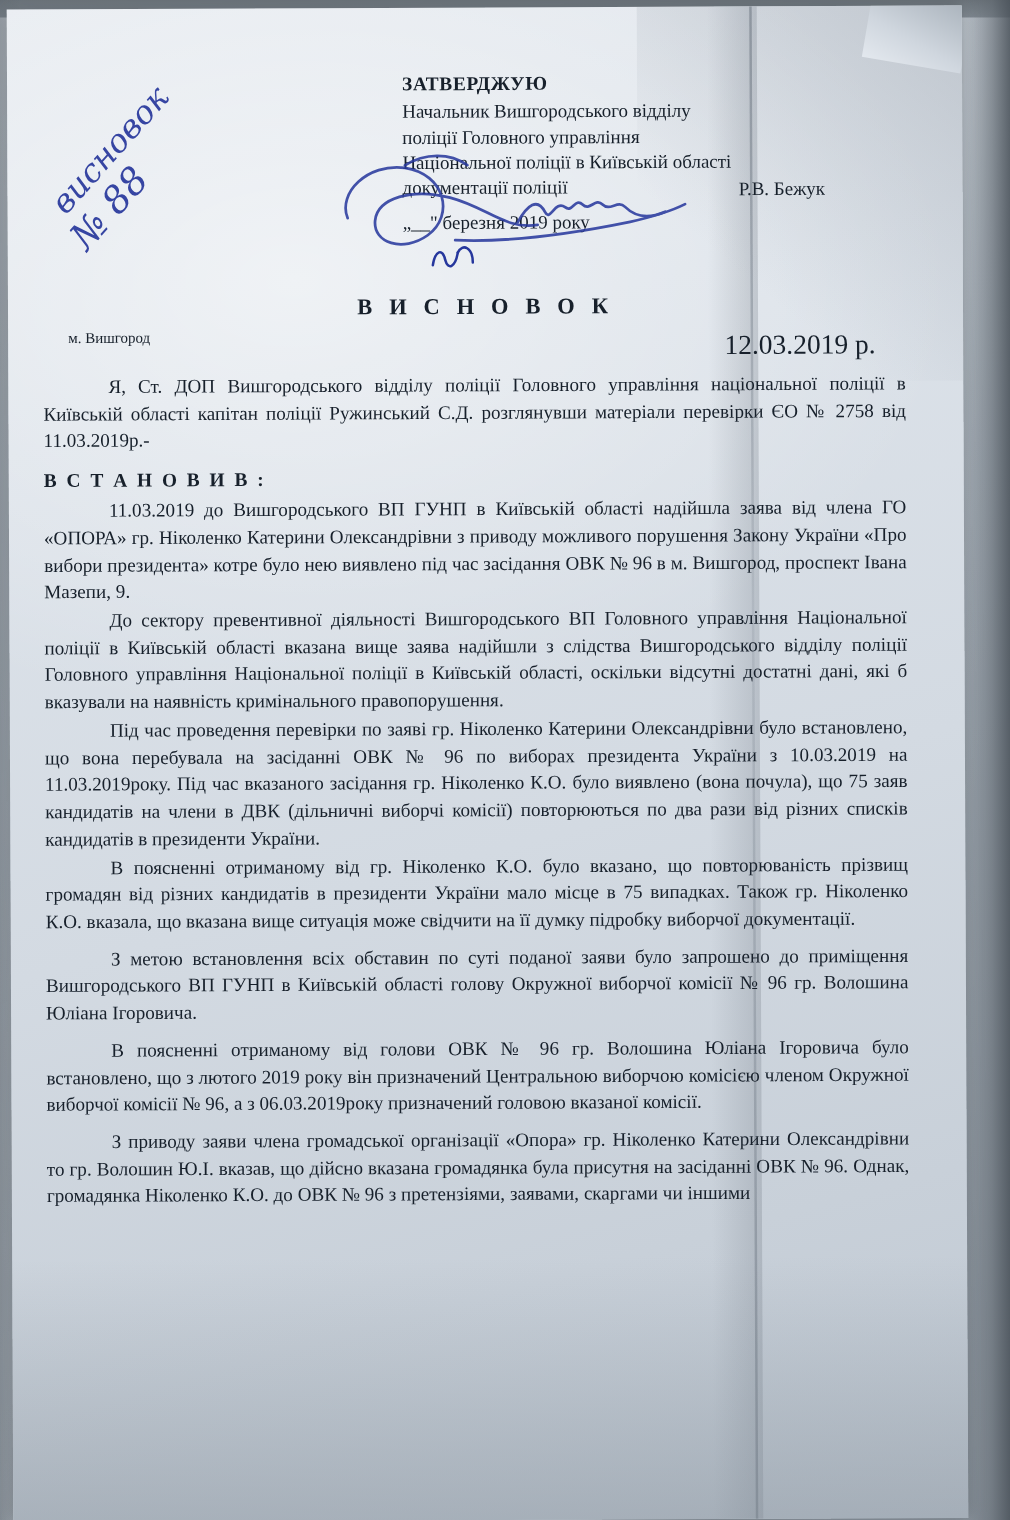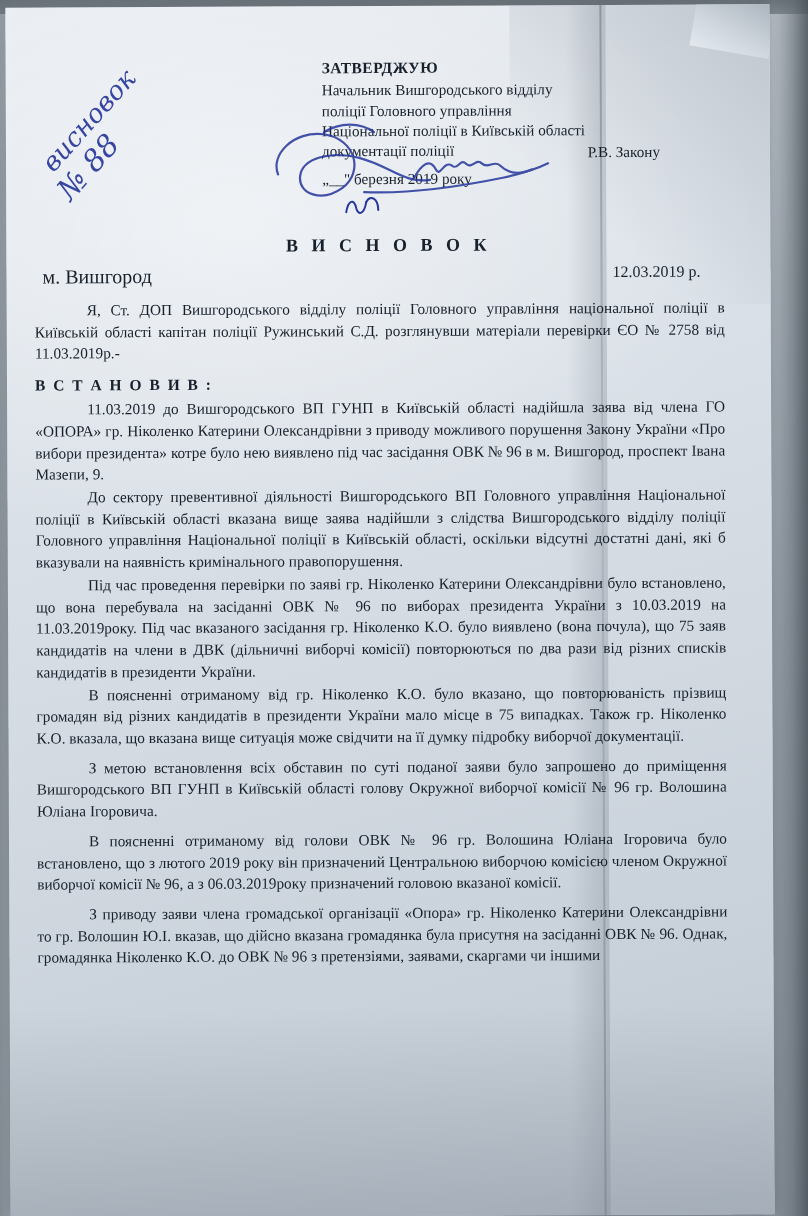--- a/index.html
+++ b/index.html
@@ -118,27 +118,27 @@
     position: absolute;
     left: 0; right: 0; top: 228px;
     text-align: center;
     font-size: 18px;
     font-weight: bold;
     letter-spacing: 4.5px;
   }
 
   .city {
     position: absolute;
-    left: 36px; top: 256px;
-    font-size: 20px;
+    left: 48px; top: 256px;
+    font-size: 12px;
   }
   .docdate {
     position: absolute;
     right: 70px; top: 256px;
-    font-size: 16px;
+    font-size: 22px;
   }
 
   .body {
     position: absolute;
     left: 28px; top: 292px;
     width: 690px;
     text-align: justify;
     font-size: 15.3px;
     line-height: 1.42;
   }
@@ -208,21 +208,21 @@
 
     <div class="doc">
 
       <div class="approve-block">
         <div class="approve-title">ЗАТВЕРДЖУЮ</div>
         <div class="approve-line">Начальник Вишгородського відділу</div>
         <div class="approve-line">поліції Головного управління</div>
         <div class="approve-line">Національної поліції в Київській області</div>
         <div class="sign-row">
           <span>документації поліції</span>
-          <span class="sign-name">Р.В. Закону</span>
+          <span class="sign-name">Р.В. Бежук</span>
         </div>
         <div class="date-line">„__" березня 2019 року</div>
       </div>
 
       <div class="handwriting">
         <span class="hw-text hw-1">висновок</span>
         <span class="hw-text hw-2">№ 88</span>
       </div>
 
       <svg class="signature-svg" width="300" height="100" viewBox="0 0 300 100">

